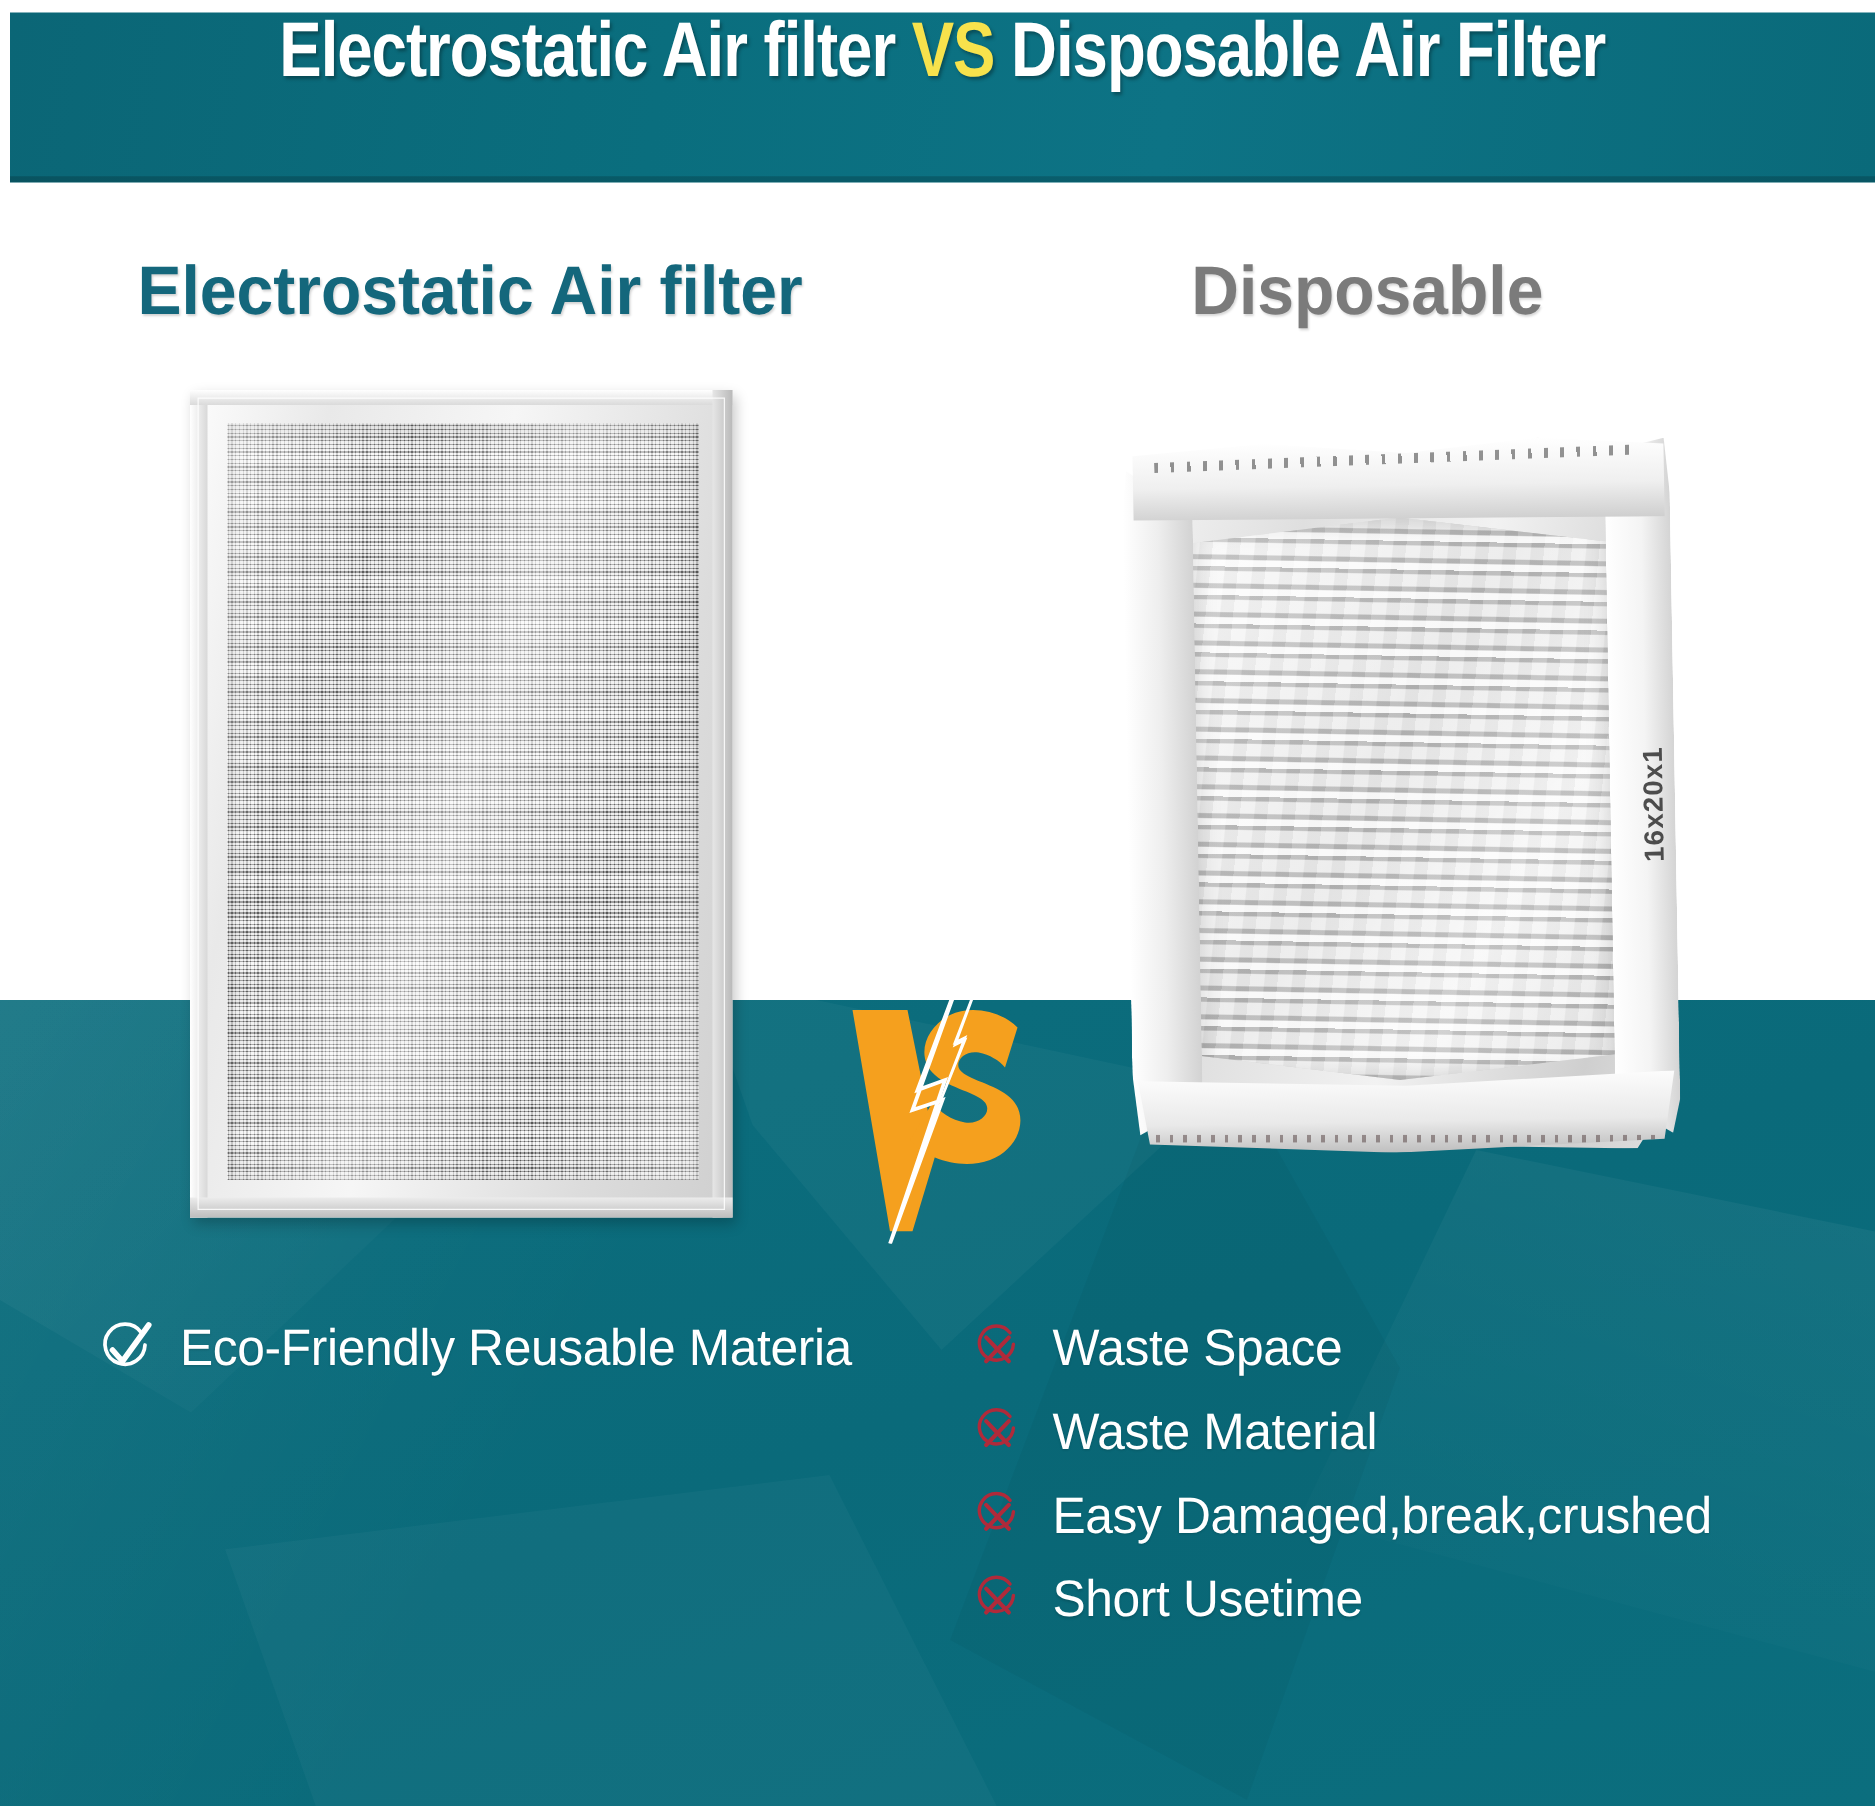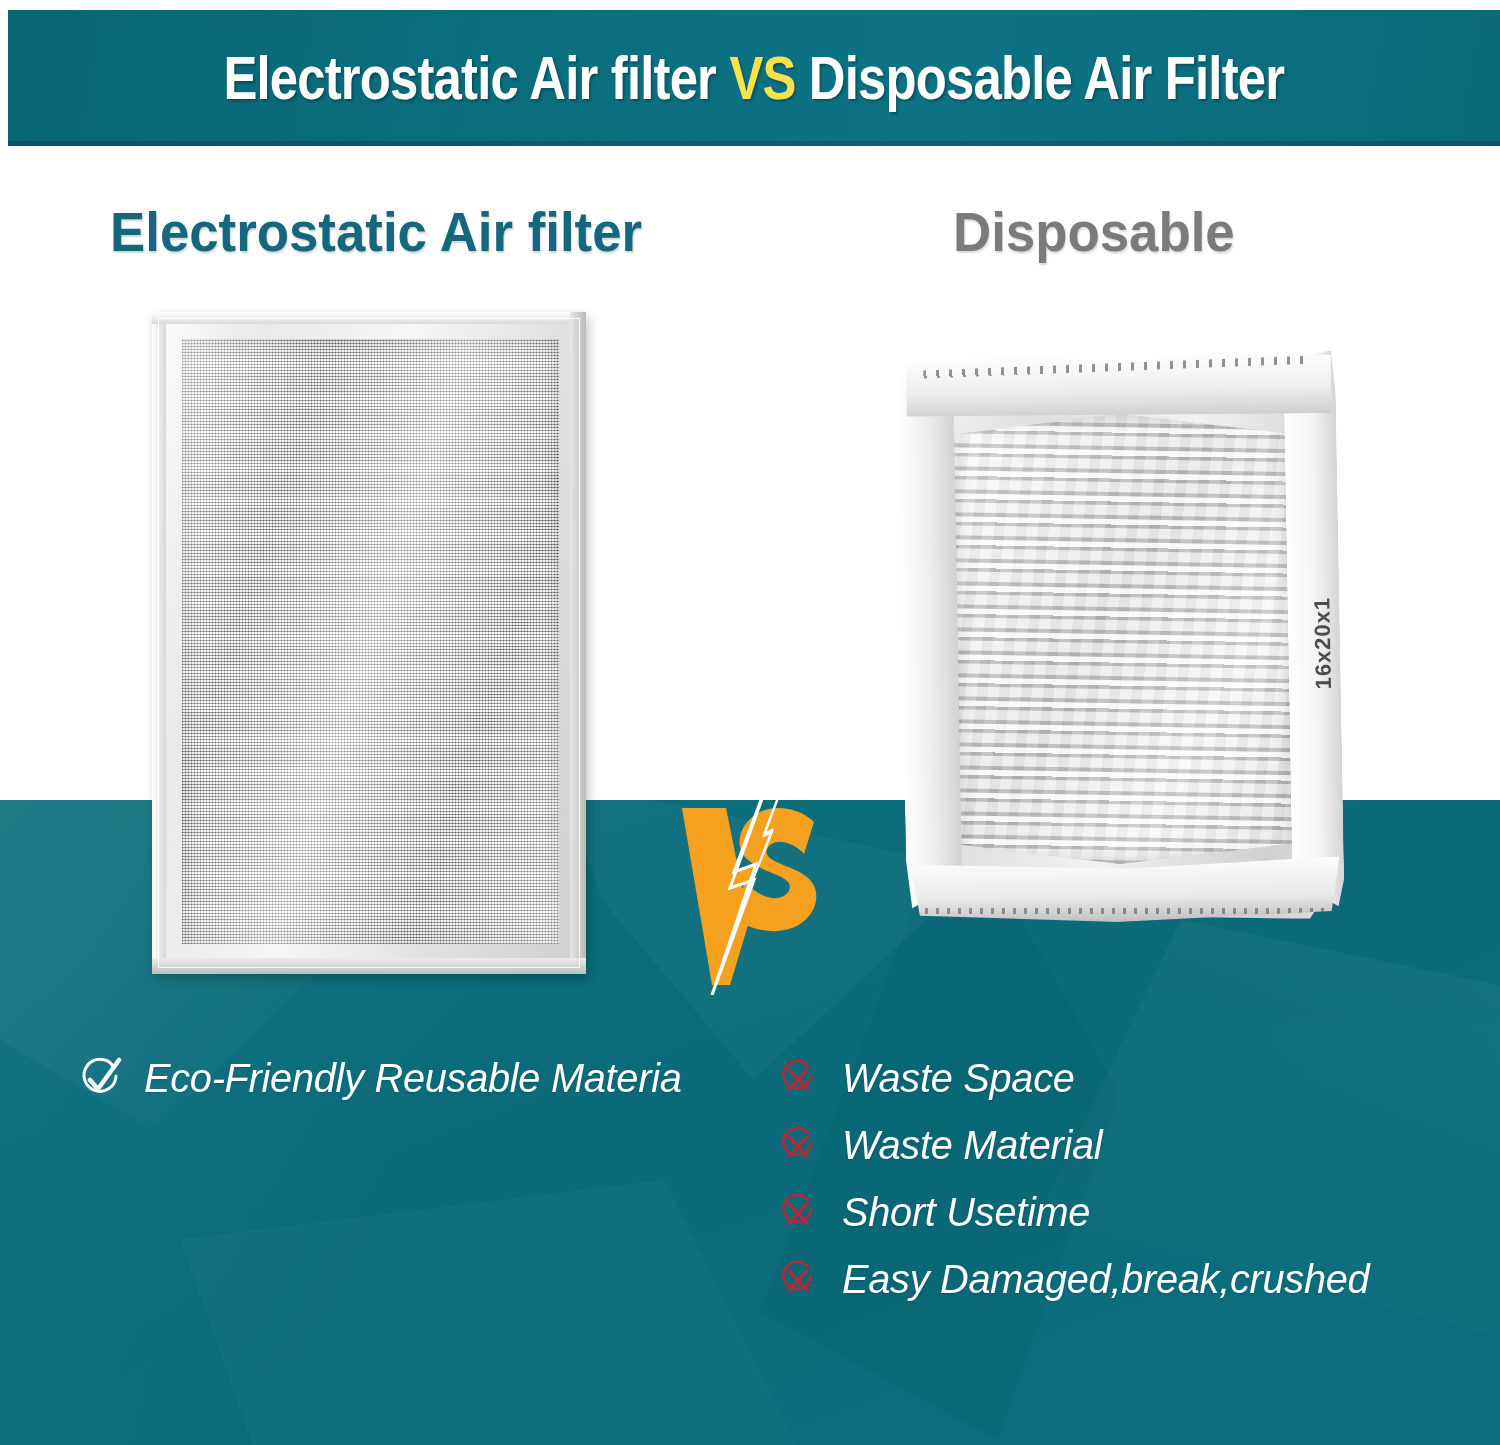--- a/index.html
+++ b/index.html
@@ -14,21 +14,21 @@
     width: 1500px; height: 1445px;
     background: #ffffff;
   }
 
   
   .header-banner {
     position: absolute;
     left: 8px; top: 10px;
     width: 1492px; height: 136px;
     background: linear-gradient(100deg, #0b6676 0%, #0a6e7e 35%, #0d7385 62%, #0a6a7a 100%);
-    display: flex; align-items: center; justify-content: center;
+    display: flex; align-items: flex-start; justify-content: center;
     overflow: hidden;
   }
   .header-banner::after{
     content:"";
     position:absolute; left:0; right:0; bottom:0; height:5px;
     background: rgba(0,0,0,0.18);
   }
   .header-title {
     font-family: "Liberation Sans", sans-serif;
     font-size: 62px;
@@ -250,21 +250,20 @@
     left: 668px; top: 760px;
     width: 170px; height: 235px;
     pointer-events: none;
   }
 
   
   .feature-list {
     position: absolute;
     display: flex;
     flex-direction: column;
-    font-style: italic;
   }
   #list-left  { left: 78px;  top: 1045px; width: 690px; }
   #list-right { left: 776px; top: 1045px; width: 700px; }
 
   .feature-row {
     display: flex;
     align-items: center;
     height: 67px;
   }
   .feature-icon {
@@ -399,29 +398,29 @@
 
 
     <div class="feature-row">
       <span class="feature-icon">
         <svg viewBox="0 0 44 44" width="40" height="40" aria-hidden="true">
           <path d="M33 8 A15 15 0 1 0 36 18" fill="none" stroke="#b02a3a" stroke-width="3" stroke-linecap="round"></path>
           <path d="M12 12 L32 33" fill="none" stroke="#b02a3a" stroke-width="3.6" stroke-linecap="round"></path>
           <path d="M32 12 L12 33" fill="none" stroke="#b02a3a" stroke-width="3.6" stroke-linecap="round"></path>
         </svg>
       </span>
-      <span class="feature-text">Short Usetime</span>
+      <span class="feature-text">Easy Damaged,break,crushed</span>
     </div>
 
     <div class="feature-row">
       <span class="feature-icon">
         <svg viewBox="0 0 44 44" width="40" height="40" aria-hidden="true">
           <path d="M33 8 A15 15 0 1 0 36 18" fill="none" stroke="#b02a3a" stroke-width="3" stroke-linecap="round"></path>
           <path d="M12 12 L32 33" fill="none" stroke="#b02a3a" stroke-width="3.6" stroke-linecap="round"></path>
           <path d="M32 12 L12 33" fill="none" stroke="#b02a3a" stroke-width="3.6" stroke-linecap="round"></path>
         </svg>
       </span>
-      <span class="feature-text">Easy Damaged,break,crushed</span>
+      <span class="feature-text">Short Usetime</span>
     </div>
 
   </div>
 
 </div>
 
 </body></html>

